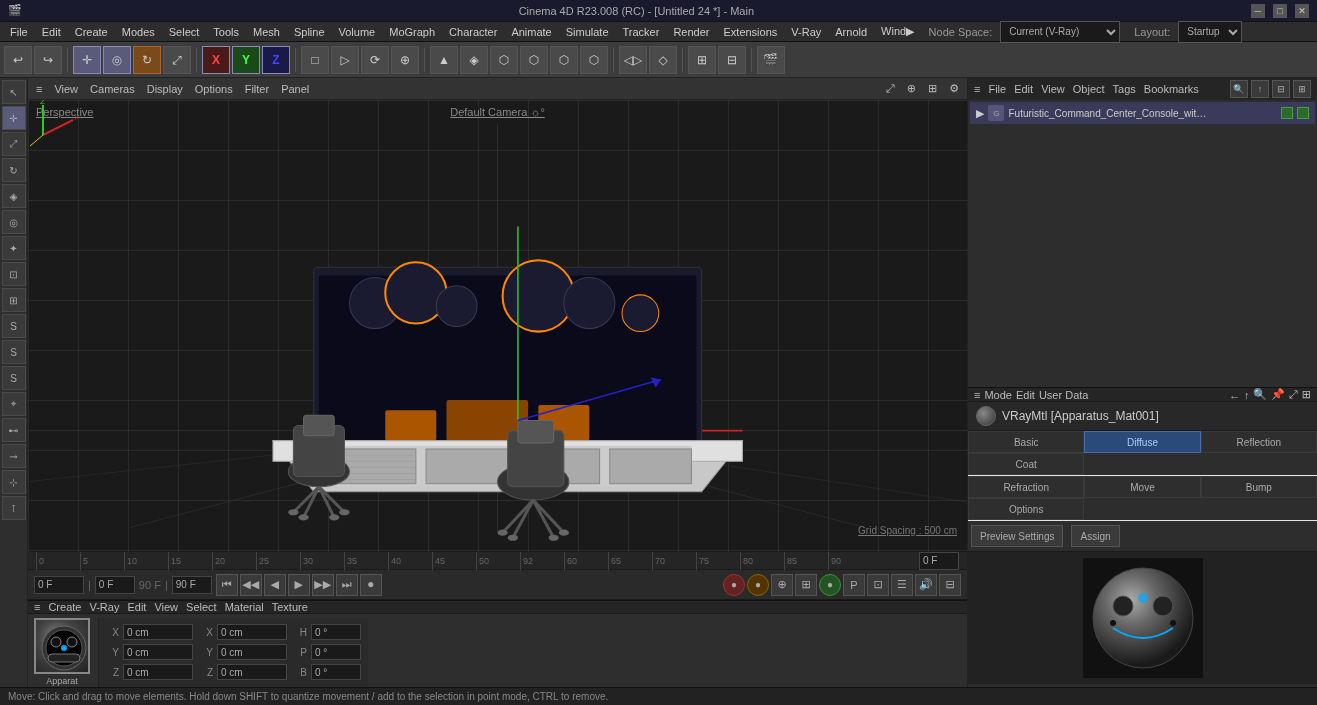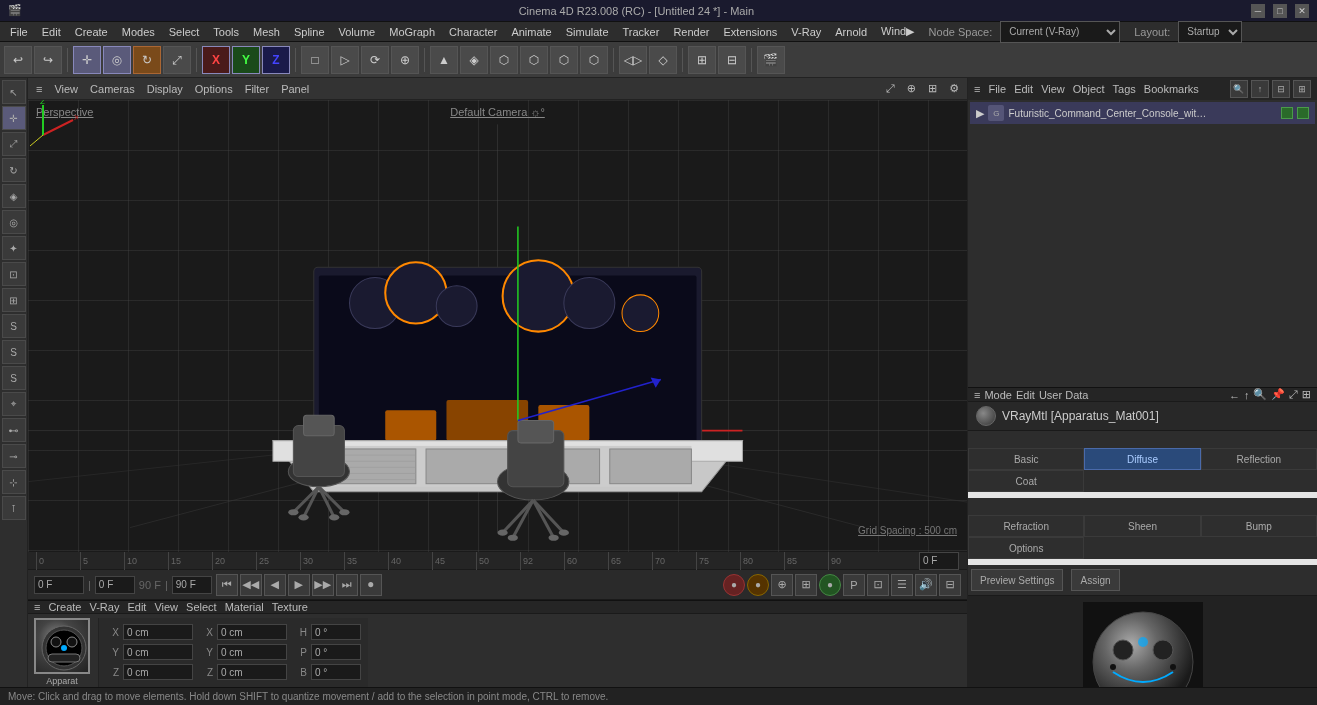--- a/index.html
+++ b/index.html
@@ -370,22 +370,21 @@
     }
     .mat-sphere {
       width: 20px; height: 20px;
       border-radius: 50%;
       background: radial-gradient(circle at 35% 35%, #888, #333);
       border: 1px solid #666;
     }
     .mat-tabs {
       display: grid;
       grid-template-columns: repeat(3, 1fr);
-      border-bottom: 6px solid #e5e5e5;
-      margin-top: 17px;
+      border-bottom: 1px solid #e5e5e5;
     }
     .mat-tab {
       height: 22px;
       background: #2e2e2e;
       border: 1px solid #3a3a3a;
       color: #aaa;
       cursor: pointer;
       display: flex; align-items: center; justify-content: center;
       font-size: 10px;
     }
@@ -877,21 +876,21 @@
 
       <div class="mat-tabs">
         <div class="mat-tab">Basic</div>
         <div class="mat-tab active-blue">Diffuse</div>
         <div class="mat-tab">Reflection</div>
         <div class="mat-tab">Coat</div>
       </div>
 
       <div class="mat-tabs">
         <div class="mat-tab">Refraction</div>
-        <div class="mat-tab">Sheen</div>
+        <div class="mat-tab">Move</div>
         <div class="mat-tab">Bump</div>
         <div class="mat-tab">Options</div>
       </div>
 
       <div style="display:flex; padding:4px 3px; gap:8px; border-bottom:1px solid #1a1a1a;">
         <button class="tl-btn" style="font-size:10px; width:auto; padding:0 8px;">Preview Settings</button>
         <button class="tl-btn" style="font-size:10px; width:auto; padding:0 8px;">Assign</button>
       </div>
 
       <div style="display:flex; justify-content:center; padding:6px; background:#222;">

